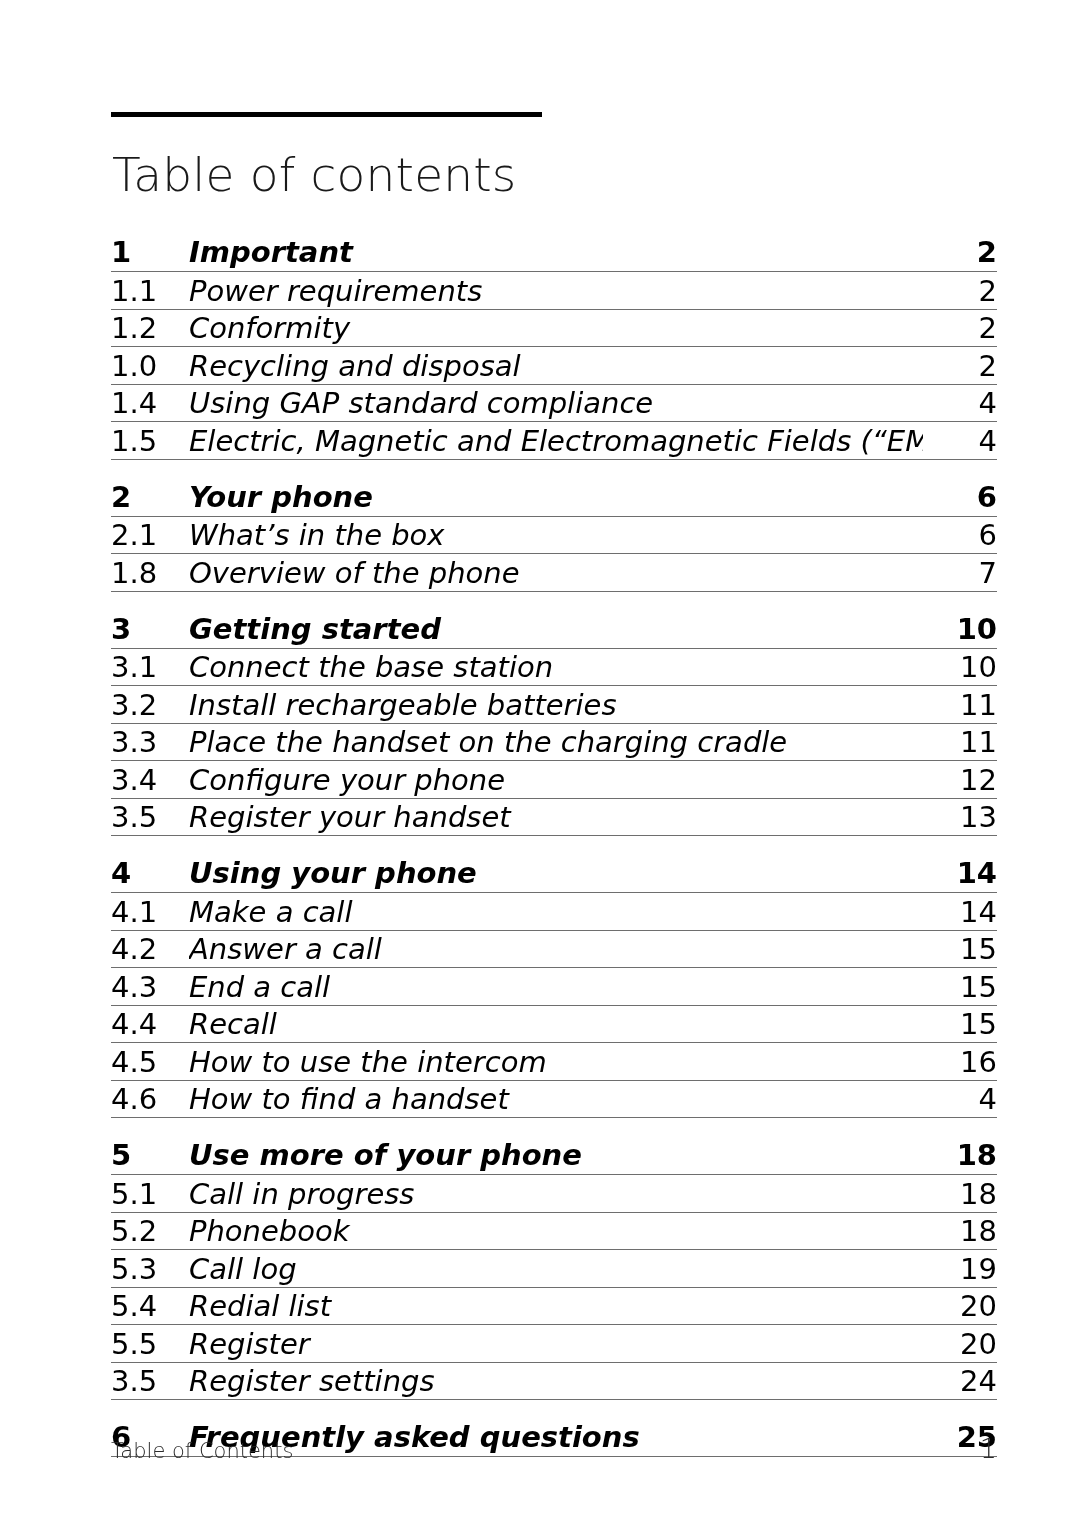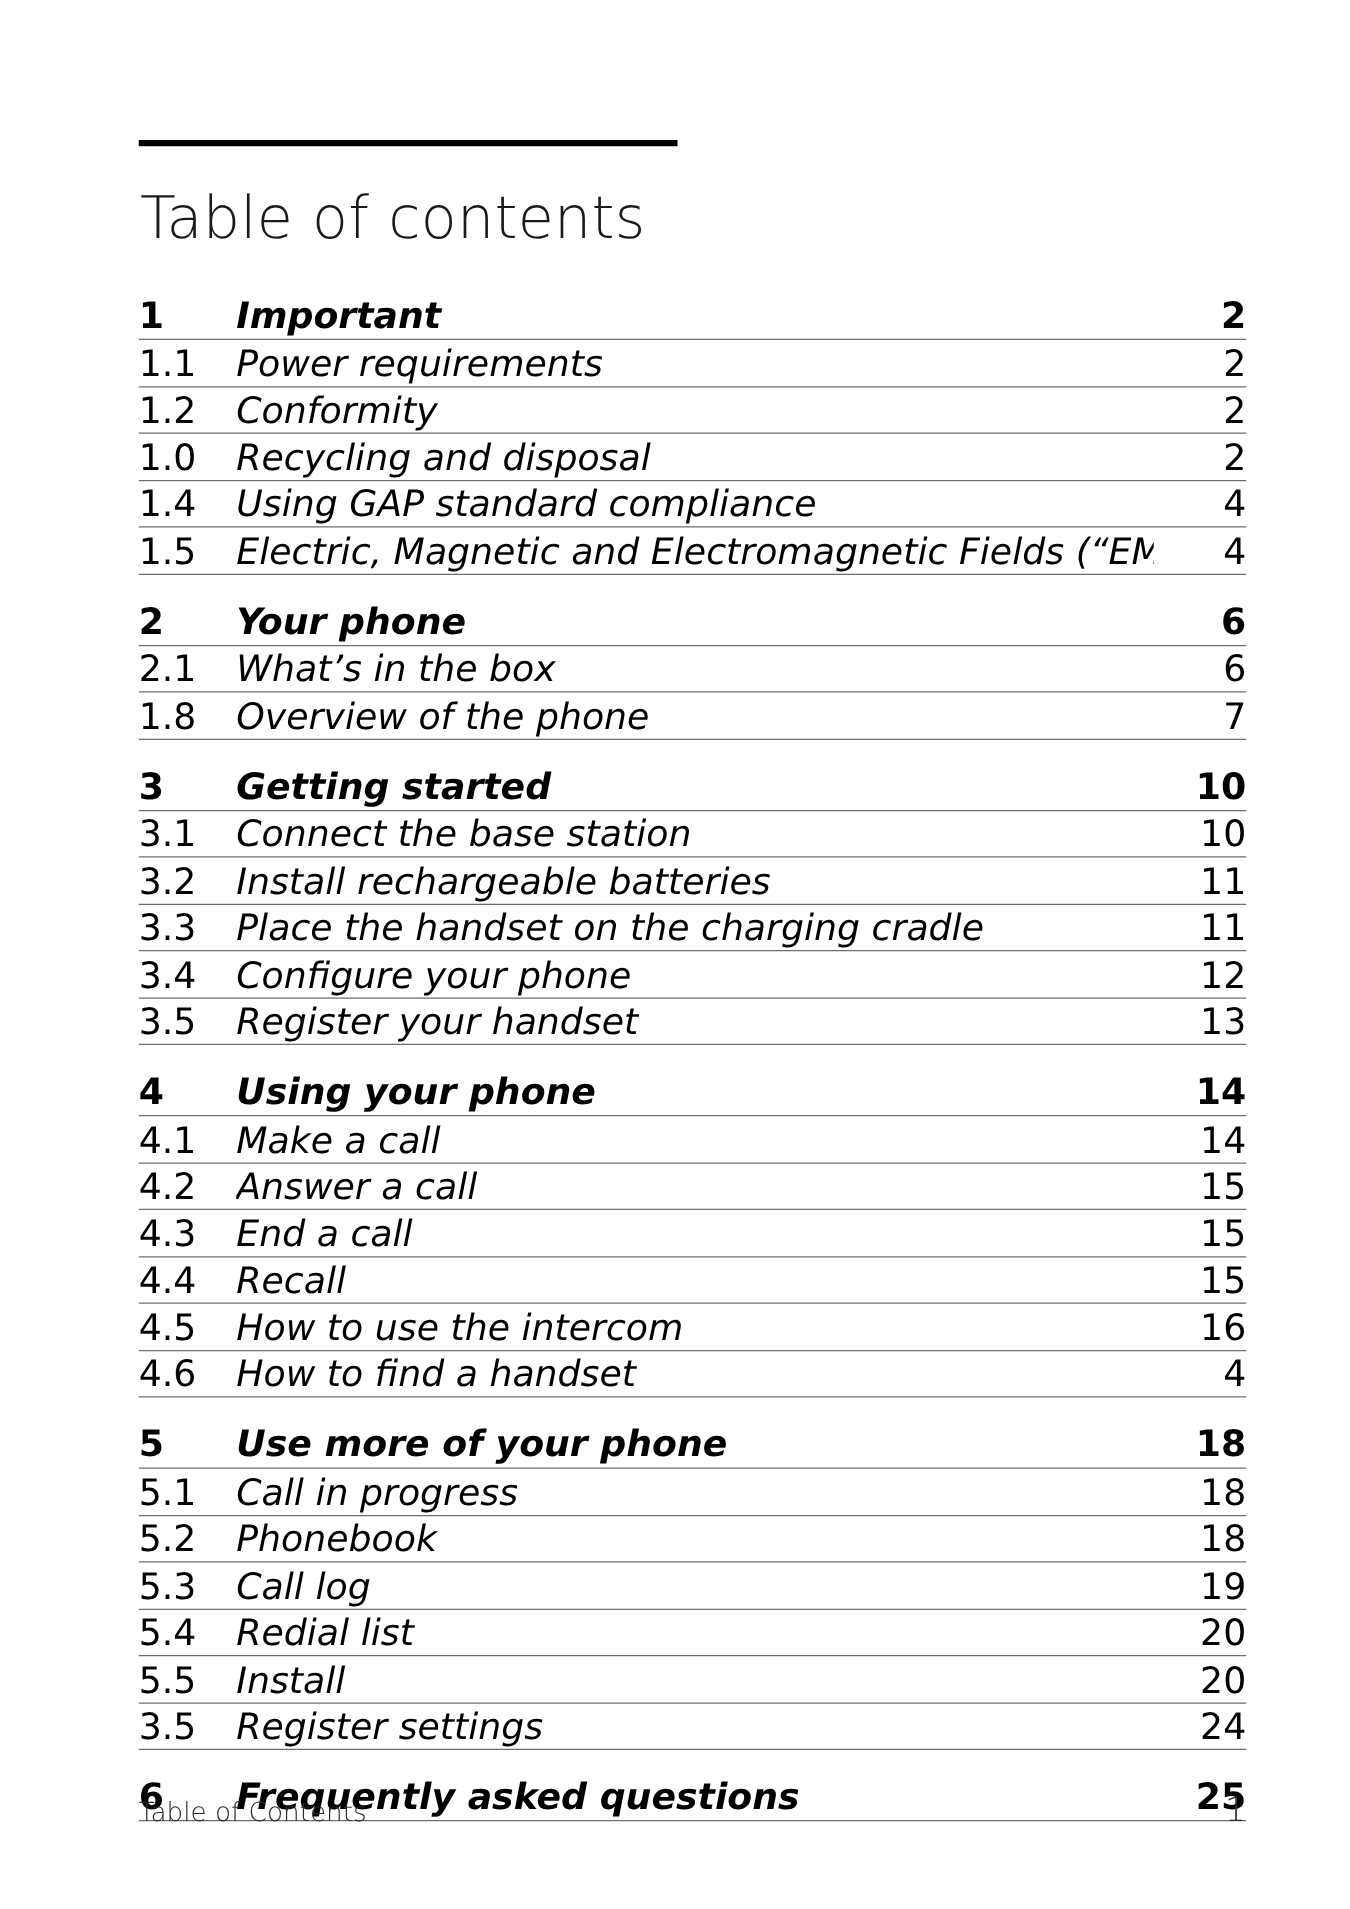--- a/index.html
+++ b/index.html
@@ -286,21 +286,21 @@
         <div class="label">Call log</div>
         <div class="pg">19</div>
       </div>
       <div class="toc-row sub">
         <div class="num">5.4</div>
         <div class="label">Redial list</div>
         <div class="pg">20</div>
       </div>
       <div class="toc-row sub">
         <div class="num">5.5</div>
-        <div class="label">Install</div>
+        <div class="label">Register</div>
         <div class="pg">20</div>
       </div>
       <div class="toc-row sub">
         <div class="num">3.5</div>
         <div class="label">Register settings</div>
         <div class="pg">24</div>
       </div>
       <div class="toc-row section">
         <div class="num">6</div>
         <div class="label">Frequently asked questions</div>

